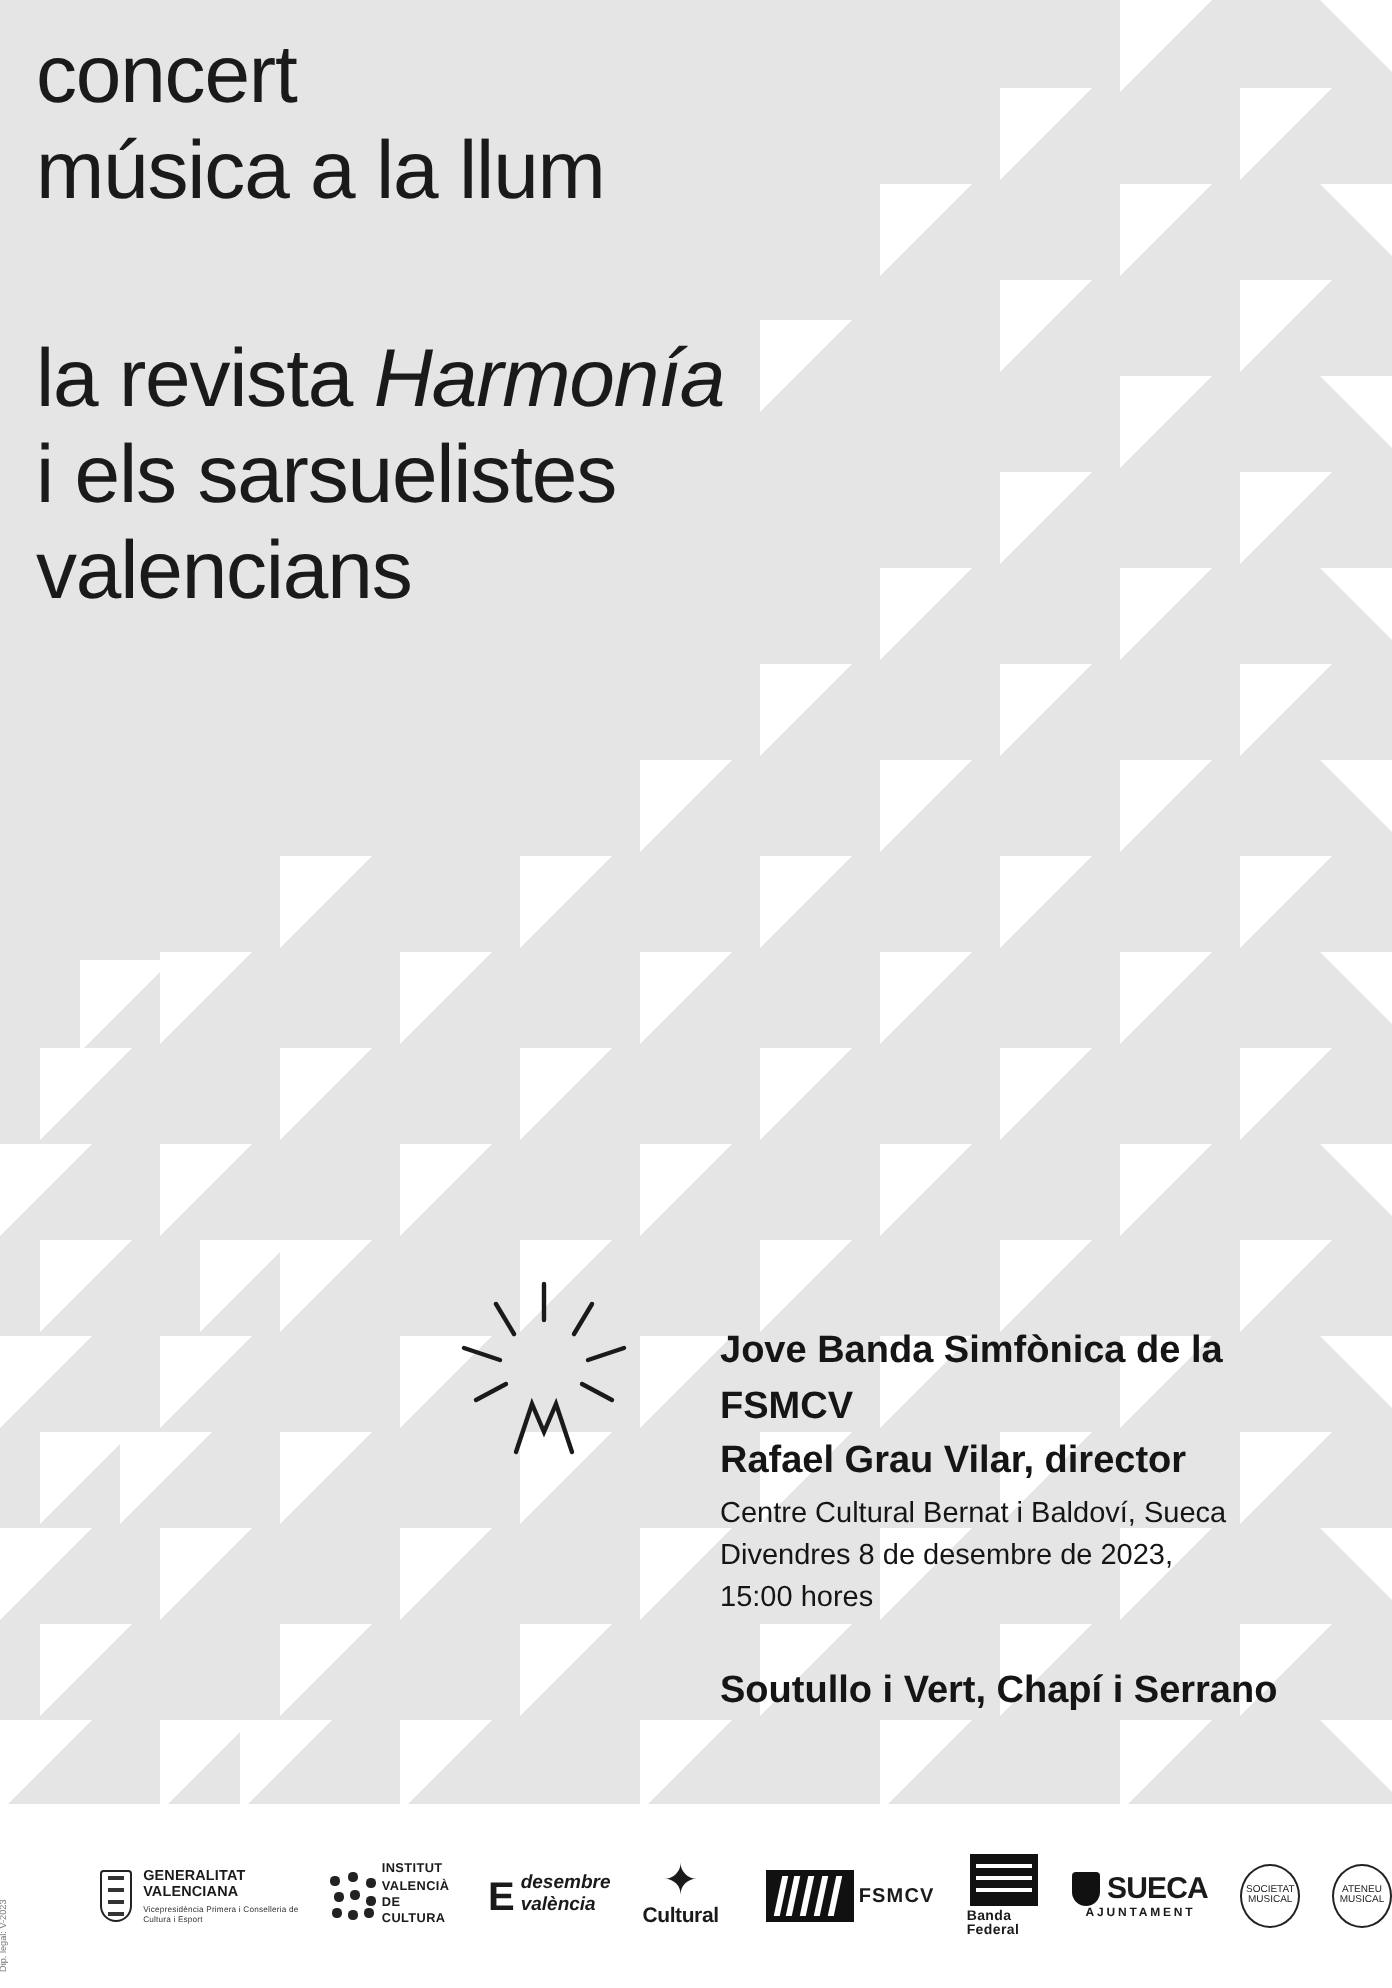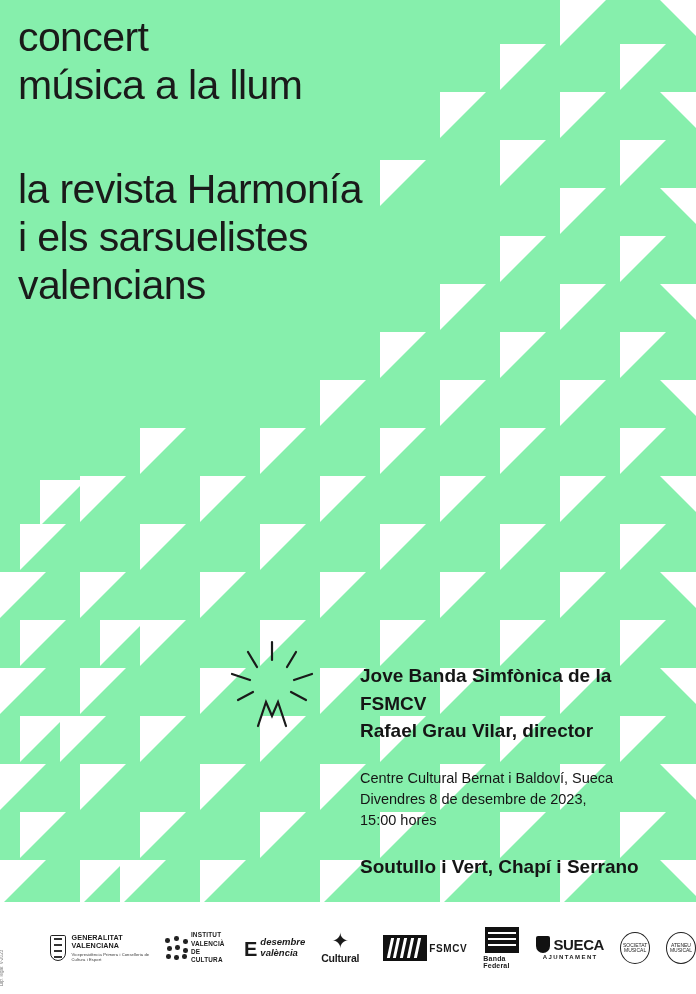--- a/index.html
+++ b/index.html
@@ -7,21 +7,21 @@
     padding: 0;
     background: #ffffff;
   }
   body {
     font-family: "Liberation Sans", sans-serif;
   }
   .poster {
     position: relative;
     width: 696px;
     height: 994px;
-    background: #86efac;
+    background: #e5e5e5;
     overflow: hidden;
   }
   
   .pattern {
     position: absolute;
     left: 0; top: 0;
     width: 696px;
     height: 994px;
     pointer-events: none;
   }
@@ -45,20 +45,21 @@
     font-size: 41px;
     line-height: 1.17;
     font-weight: 400;
     color: #1a1a1a;
     letter-spacing: -0.6px;
   }
   .title-group-2 {
     margin-top: 56px;
   }
   .title-line .ital {
+    font-style: italic;
     margin-top: 20px;
   }
 
   
   .spark {
     position: absolute;
     left: 228px;
     top: 640px;
     width: 88px;
     height: 96px;
@@ -74,21 +75,21 @@
     color: #151515;
   }
   .info-strong {
     font-weight: bold;
     font-size: 19px;
     line-height: 1.45;
   }
   .info-regular {
     font-size: 14.5px;
     line-height: 1.45;
-    margin-top: 23px;
+    margin-top: 2px;
   }
   .info-strong.obres {
     margin-top: 22px;
   }
 
   
   .logos {
     position: absolute;
     left: 0;
     bottom: 0;

